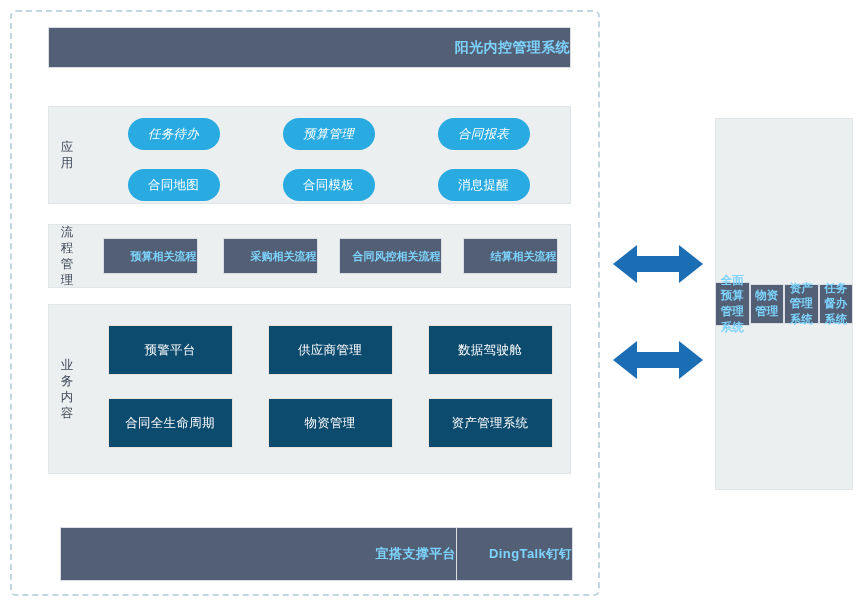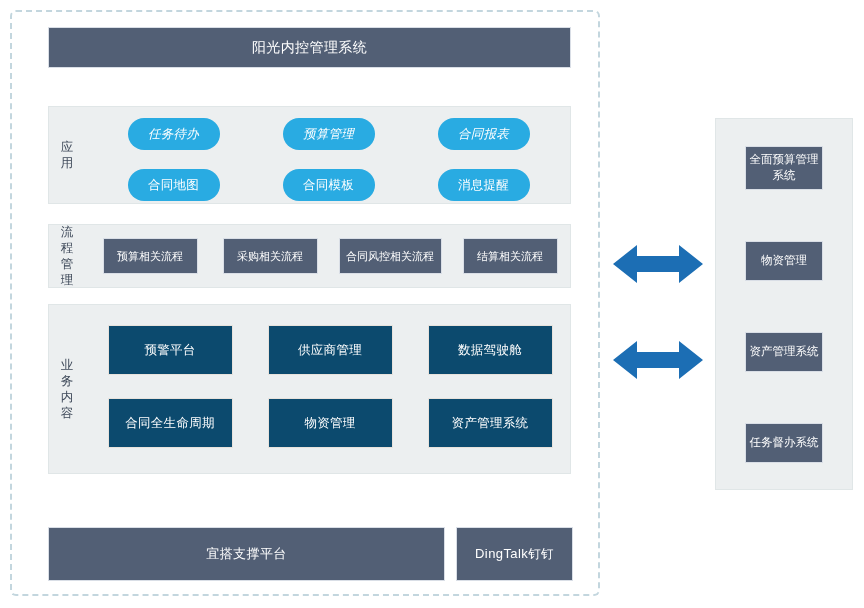--- a/index.html
+++ b/index.html
@@ -26,28 +26,29 @@
     width: 590px;
     height: 586px;
     border: 2px dashed #c3d6de;
     border-radius: 6px;
   }
 
   
   .slate-box {
     background: #525f75;
     border: 1px solid #d9dee6;
-    color: #ffffff;
-    display: flex;
-    align-items: center;
-    justify-content: center;
+    color: #7dd3fc;
+    display: flex;
+    align-items: center;
+    justify-content: flex-end;
     text-align: center;
     line-height: 1.35;
     font-size: 13px;
     letter-spacing: 0.4px;
+    font-weight: bold;
   }
 
   
   #system-title-bar {
     position: absolute;
     left: 48px;
     top: 27px;
     width: 523px;
     height: 41px;
     font-size: 14px;
@@ -140,21 +141,21 @@
     display: flex;
     align-items: center;
     justify-content: center;
     text-align: left;
     letter-spacing: 0.3px;
   }
 
   
   #yida-platform-box {
     position: absolute;
-    left: 48px;
+    left: 60px;
     top: 527px;
     width: 397px;
     height: 54px;
     font-size: 13px;
   }
   #dingtalk-box {
     position: absolute;
     left: 456px;
     top: 527px;
     width: 117px;
@@ -184,21 +185,21 @@
     background: #eceff0;
     border: 1px solid #e0e6e7;
   }
   #external-systems-list {
     position: absolute;
     left: 715px;
     top: 118px;
     width: 138px;
     height: 372px;
     display: flex;
-    flex-direction: column;
+    flex-direction: row;
     align-items: center;
     justify-content: space-around;
     padding: 2px 0;
   }
   .external-system-box {
     width: 78px;
     height: 40px;
     font-size: 11.5px;
     letter-spacing: 0;
   }

